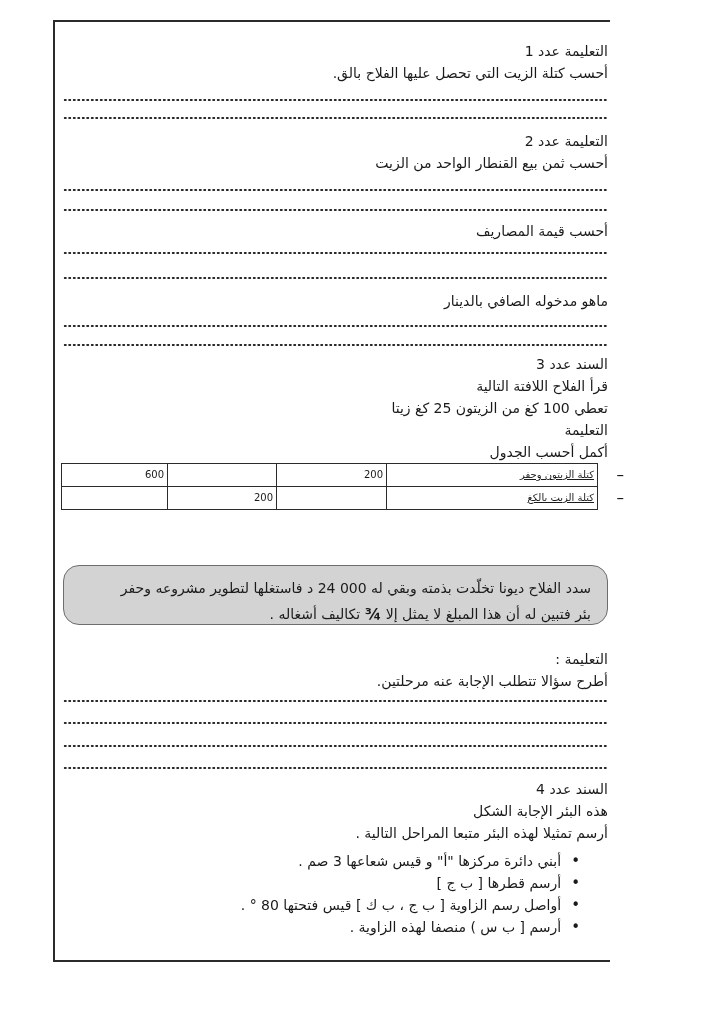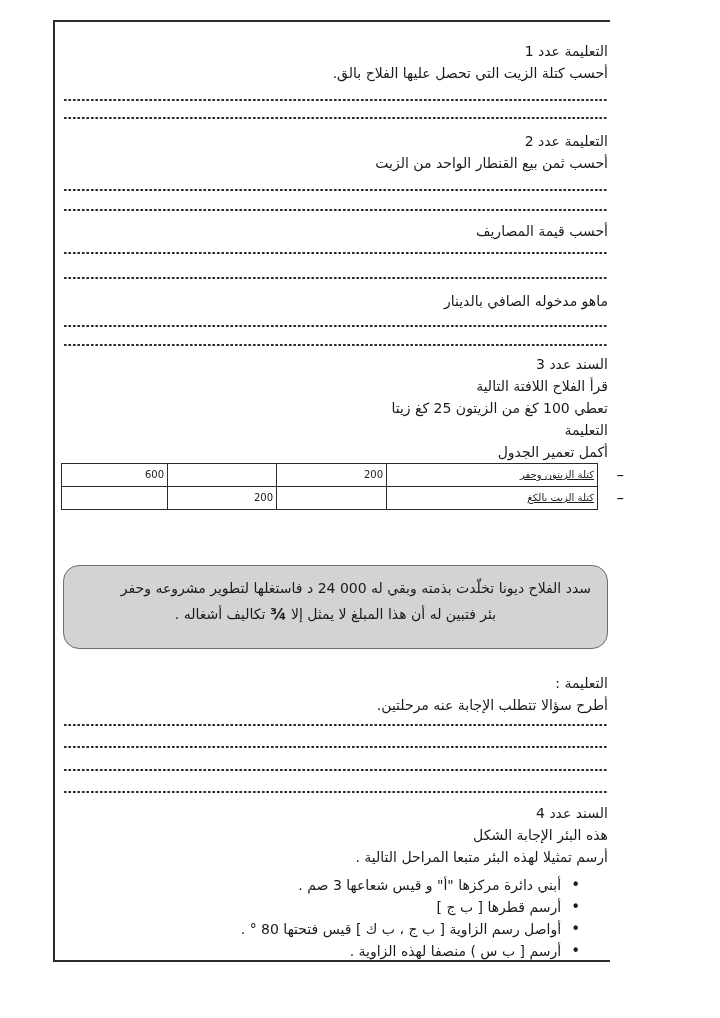--- a/index.html
+++ b/index.html
@@ -22,26 +22,26 @@
   table.otable{border-collapse:collapse;table-layout:fixed;width:536px;margin-right:10px;}
   table.otable td{
     border:1.5px solid #2b2b2b;height:22px;font-size:10px;line-height:18px;
     padding:0 3px;text-align:right;vertical-align:middle;white-space:nowrap;overflow:hidden;
   }
   table.otable td.lbl{text-decoration:underline;}
   .dash{position:absolute;right:-16px;font-size:15px;color:#1a1a1a;line-height:20px;}
   .dash.r1{top:2px;}
   .dash.r2{top:25px;}
   .notebox{
-    width:545px;height:84px;box-sizing:border-box;margin-top:55px;
+    width:545px;height:60px;box-sizing:border-box;margin-top:55px;
     background:#d3d3d3;border:1px solid #6e6e6e;border-radius:16px;
     padding:10px 16px 0 16px;font-size:14px;line-height:25px;
   }
   .notebox .l1{text-align:right;white-space:nowrap;}
-  .notebox .l2{text-align:center;white-space:nowrap;}
+  .notebox .l2{text-align:right;white-space:nowrap;}
   .frac{font-weight:bold;font-size:16px;}
   .bullet{padding-right:28px;font-size:14px;line-height:22px;white-space:nowrap;}
   .bmark{display:inline-block;margin-left:10px;font-size:15px;}
   .indent50{}
 </style>
 </head>
 <body>
 
 <div class="frame">
 
@@ -58,21 +58,21 @@
   <div class="dots" style="margin-top:7px"></div>
   <div class="dots" style="margin-top:19px"></div>
   <div class="ln" style="margin-top:10px">ماهو مدخوله الصافي بالدينار</div>
   <div class="dots" style="margin-top:10px"></div>
   <div class="dots" style="margin-top:13px"></div>
 
   <div class="ln" style="margin-top:6px">السند  عدد 3</div>
   <div class="ln">قرأ الفلاح اللافتة التالية</div>
   <div class="ln">تعطي 100 كغ من الزيتون 25 كغ زيتا</div>
   <div class="ln">التعليمة</div>
-  <div class="ln">أكمل تعمير الجدول</div>
+  <div class="ln">أكمل أحسب الجدول</div>
 
   <div class="tablewrap">
     <span class="dash r1">–</span>
     <span class="dash r2">–</span>
     <table class="otable">
       <colgroup>
           <col style="width:211px">
           <col style="width:110px">
           <col style="width:109px">
           <col style="width:106px">

